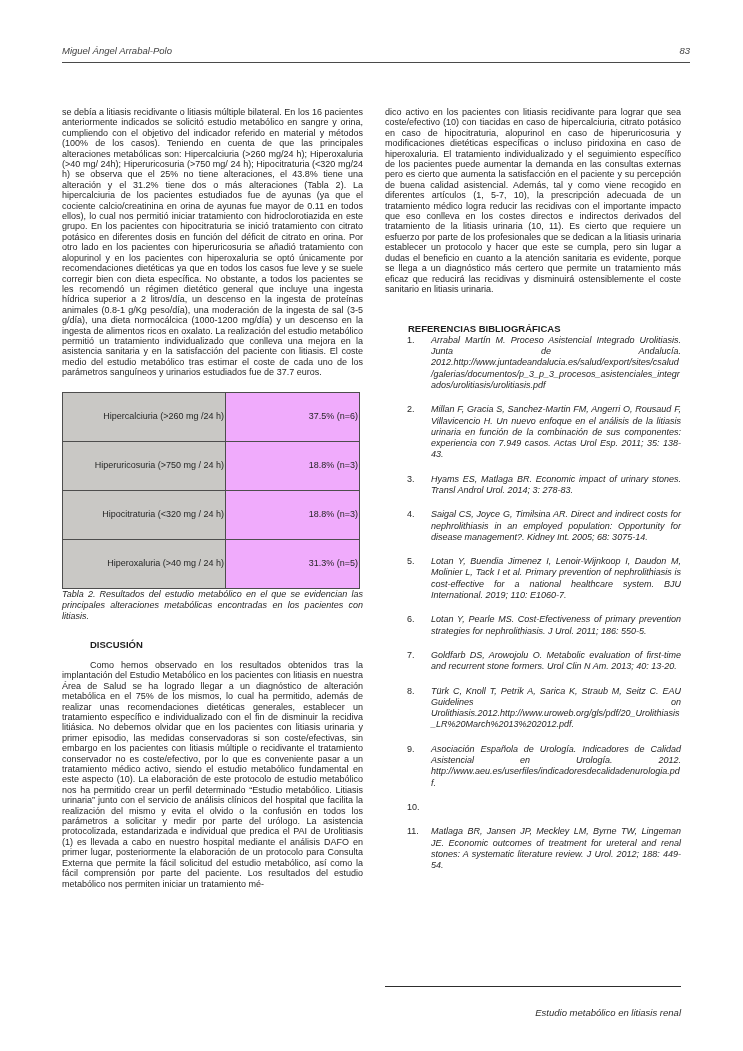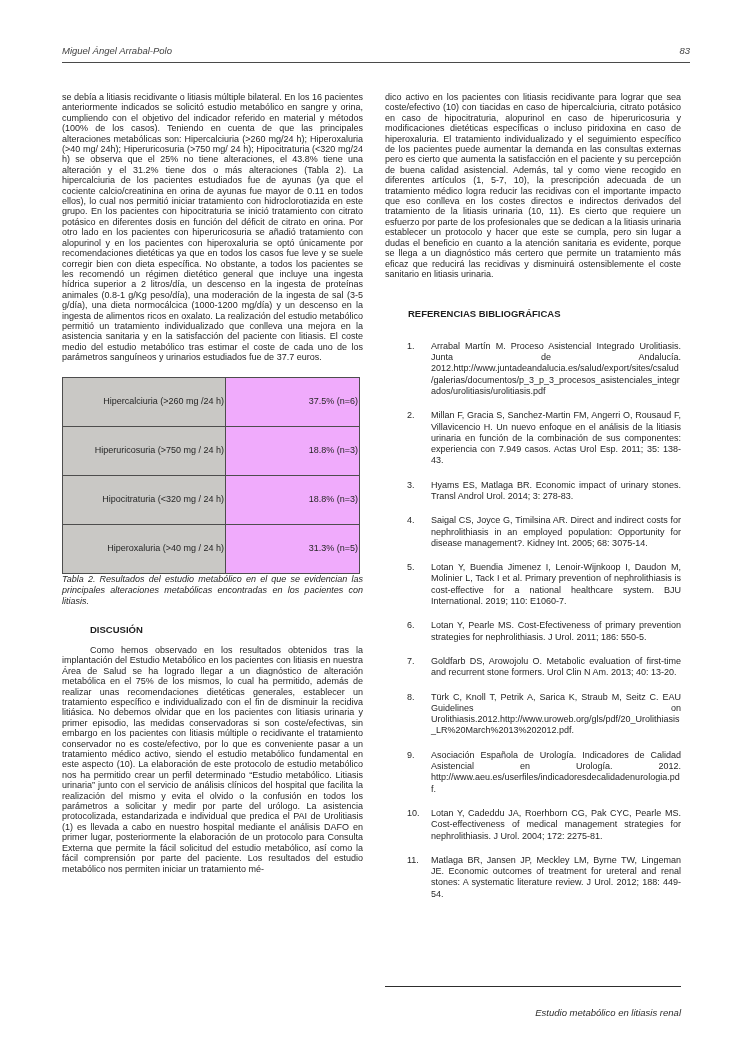--- a/index.html
+++ b/index.html
@@ -8,46 +8,46 @@
     font-family:"Liberation Sans", sans-serif; color:#262626; overflow:hidden;
   }
   
   .header {
     position:absolute; top:45px; left:62px; width:628px;
     display:flex; justify-content:space-between; align-items:flex-end;
     font-style:italic; font-size:9.5px; color:#3f3f3f;
     border-bottom:1px solid #4a4a4a; padding-bottom:6px;
   }
   
-  .col { position:absolute; top:92px; text-align:justify; font-size:9px; line-height:10.4px; }
+  .col { position:absolute; top:107px; text-align:justify; font-size:9px; line-height:10.4px; }
   .col-left  { left:62px;  width:301px; }
   .col-right { left:385px; width:296px; }
   p { margin:0; }
   .body-text { text-align:justify; overflow-wrap:break-word; }
   .indent-first { text-indent:28px; }
 
   
   .data-table { border-collapse:collapse; width:298px; margin-top:14px; table-layout:fixed; }
   .data-table td { border:1px solid #4d4d4d; height:46px; font-size:9px; vertical-align:middle;text-align:right; }
   .label-cell { width:150px; background:#c9c8c5; padding-left:11px; text-align:left; }
   .value-cell { text-align:center; background:#f0abfc; }
   .caption { font-style:italic; line-height:11px; text-align:justify; }
 
   
   .section-heading {
     font-size:9.5px; font-weight:bold; color:#1e1e1e;
     margin:18px 0 10px 28px; text-align:left;
   }
-  .refs-heading { margin:30px 0 21px 23px; }
+  .refs-heading { margin:30px 0 0 23px; }
 
   
   .refs { list-style:none; margin:0; padding:0; }
   .ref { display:flex; padding-left:22px; margin-bottom:13px; line-height:11.3px; }
   .ref-num { flex:0 0 24px; text-align:left; }
-  .ref-text { flex:1; text-align:justify; overflow-wrap:anywhere; }
+  .ref-text { flex:1; text-align:justify; overflow-wrap:anywhere;font-style:italic; }
 
   
   .footer {
     position:absolute; left:385px; top:986px; width:296px;
     border-top:1.5px solid #2d2d2d; padding-top:20px;
     text-align:right; font-style:italic; font-size:9.5px; color:#2d2d2d;
   }
 </style>
 </head>
 <body>
@@ -124,21 +124,20 @@
       <li class="ref">
         <span class="ref-num">8.</span>
         <span class="ref-text">Türk C, Knoll T, Petrik A, Sarica K, Straub M, Seitz C. EAU Guidelines on Urolithiasis.2012.http://www.uroweb.org/gls/pdf/20_Urolithiasis_LR%20March%2013%202012.pdf.</span>
       </li>
       <li class="ref">
         <span class="ref-num">9.</span>
         <span class="ref-text">Asociación Española de Urología. Indicadores de Calidad Asistencial en Urología. 2012. http://www.aeu.es/userfiles/indicadoresdecalidadenurologia.pdf.</span>
       </li>
       <li class="ref">
         <span class="ref-num">10.</span>
-        <span class="ref-text">Lotan Y, Cadeddu JA, Roerhborn CG, Pak CYC, Pearle MS. Cost-effectiveness of medical management strategies for nephrolithiasis. J Urol. 2004; 172: 2275-81.</span>
       </li>
       <li class="ref">
         <span class="ref-num">11.</span>
         <span class="ref-text">Matlaga BR, Jansen JP, Meckley LM, Byrne TW, Lingeman JE. Economic outcomes of treatment for ureteral and renal stones: A systematic literature review. J Urol. 2012; 188: 449-54.</span>
       </li>
     </ol>
   </div>
 
   <div class="footer">
     <span>Estudio metabólico en litiasis renal</span>

